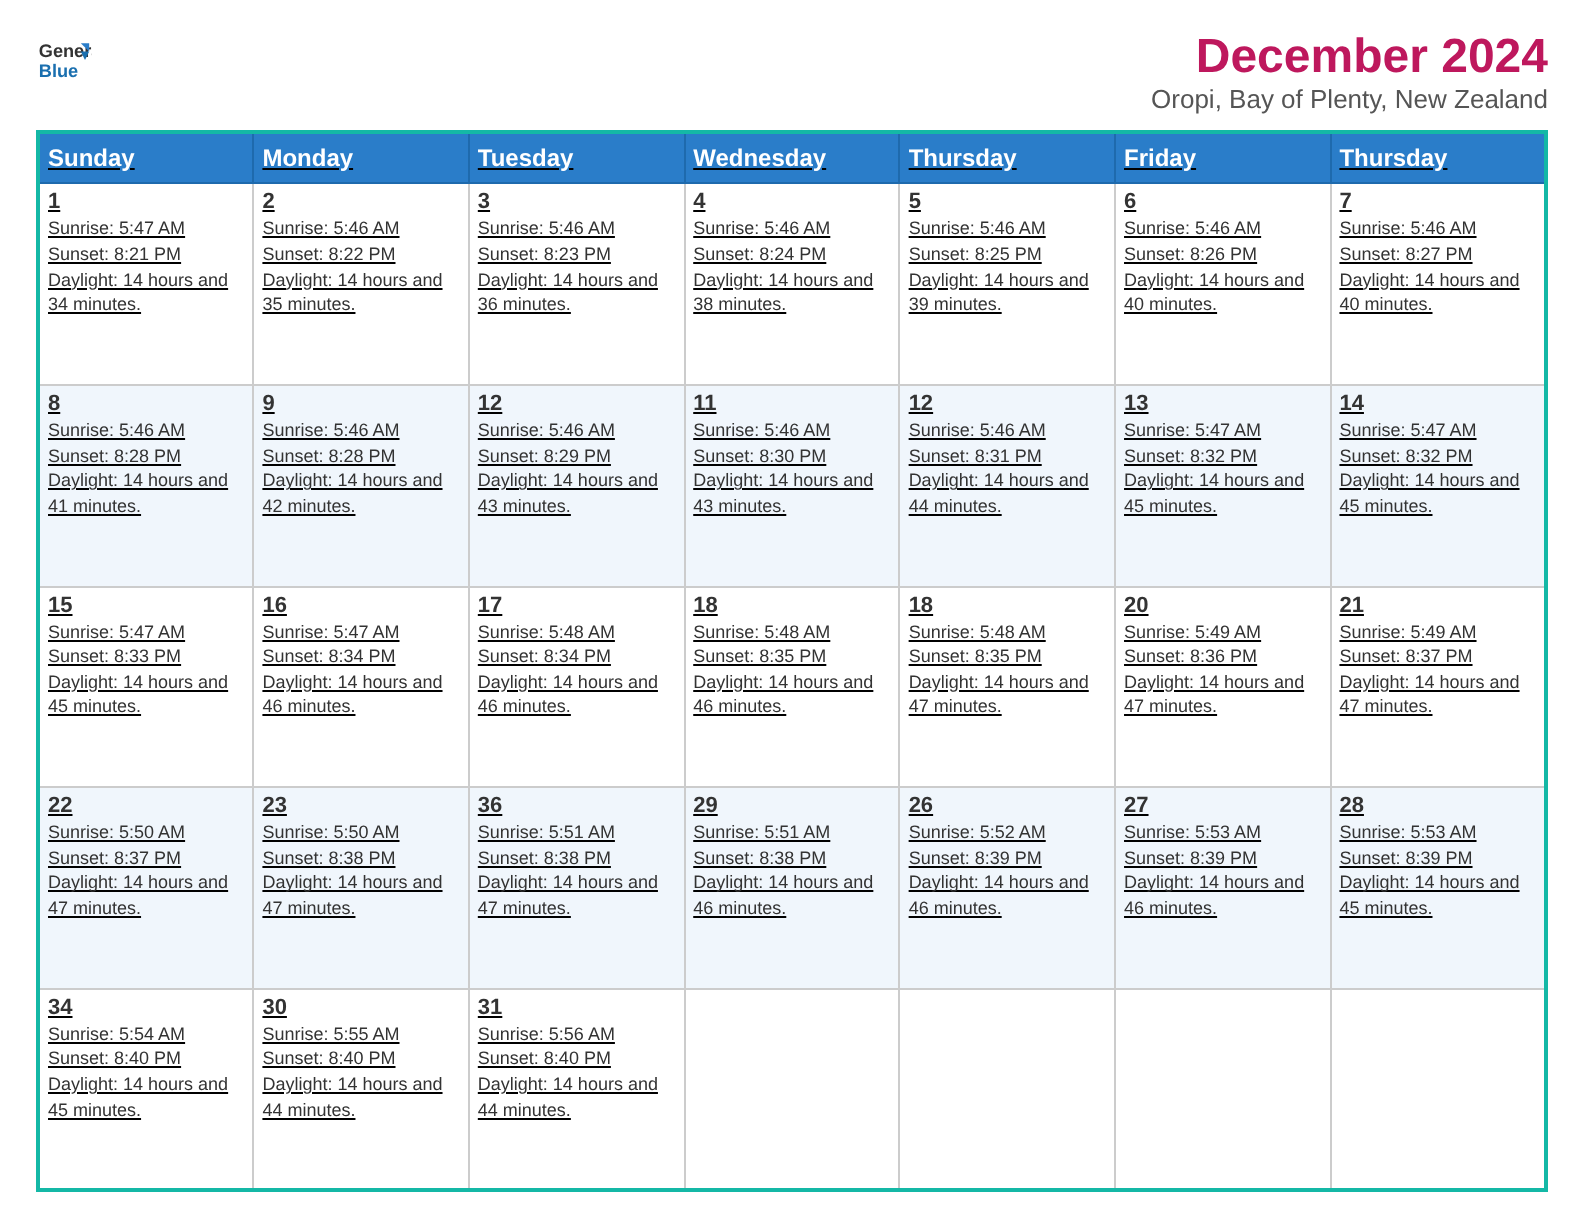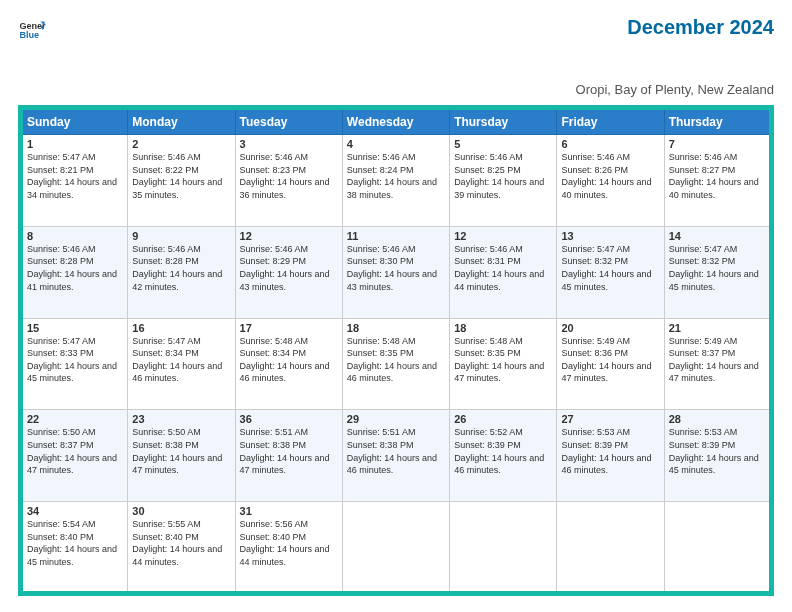--- a/index.html
+++ b/index.html
@@ -29,36 +29,36 @@
       gap: 4px;
     }
     .logo-icon {
       width: 28px;
       height: 28px;
     }
     .title-area {
       text-align: right;
     }
     .main-title {
-      font-size: 20px;
+      font-size: 24px;
       font-weight: bold;
-      color: #0369a1;
+      color: #be185d;
       line-height: 1.1;
     }
     .subtitle {
       font-size: 13px;
       color: #555;
-      margin-top: 44px;
     }
     .calendar {
       flex: 1;
-      border: 5px solid #14b8a6;
+      border: 2px solid #14b8a6;
       border-collapse: collapse;
       width: 100%;
       table-layout: fixed;
+      text-decoration: underline;
     }
     .calendar th {
       background-color: #2a7dc9;
       color: #fff;
       font-size: 12px;
       font-weight: bold;
       padding: 5px 4px;
       text-align: left;
       border: 1px solid #1e6aad;
     }

